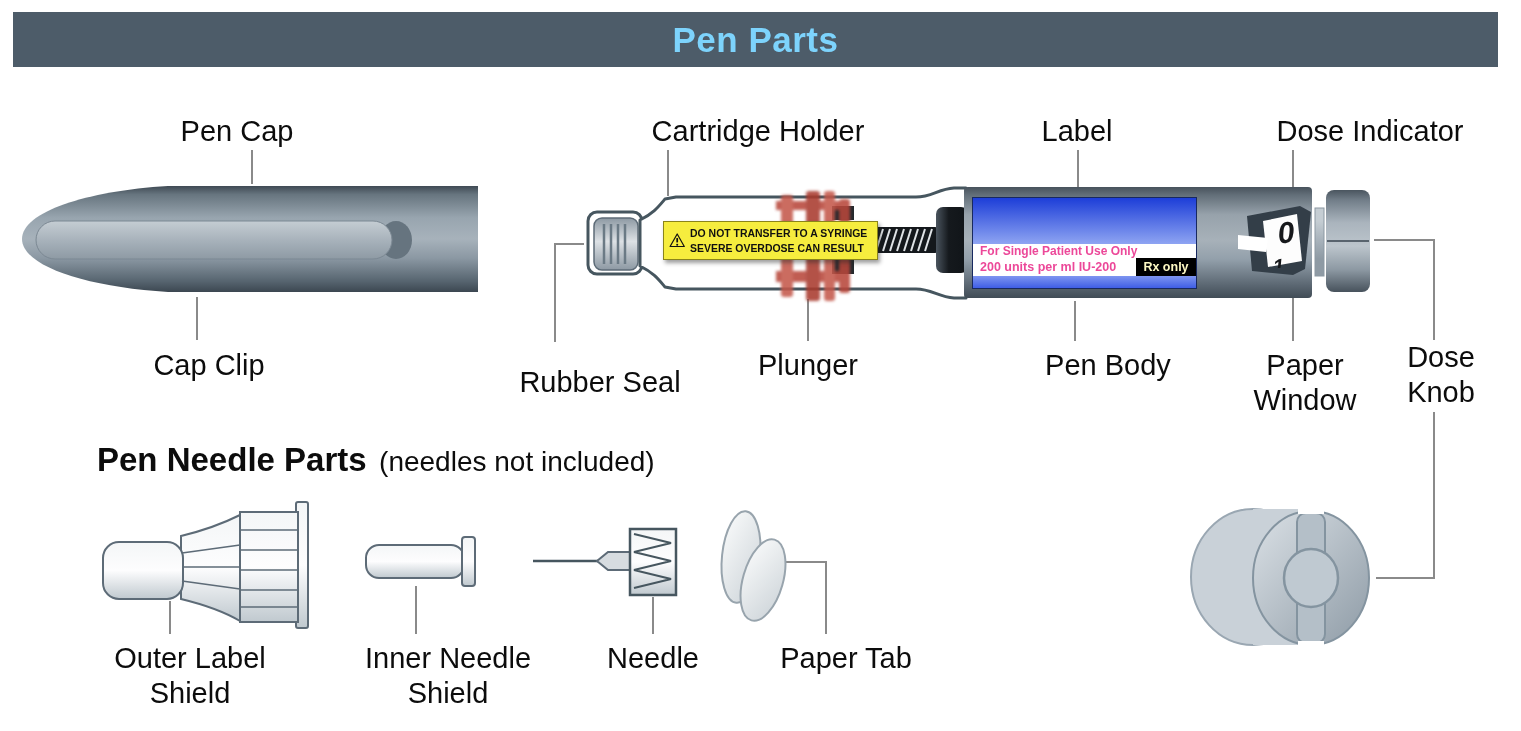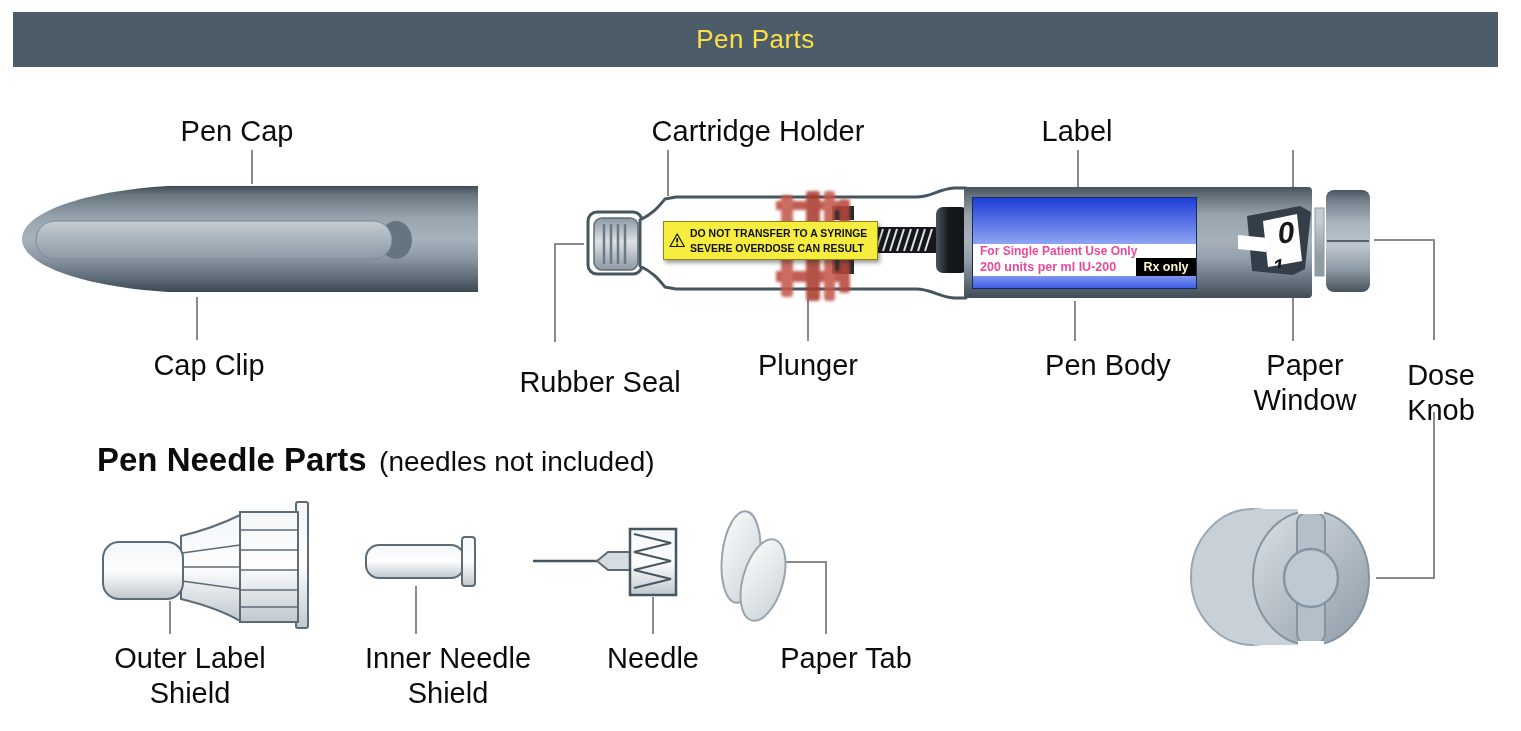--- a/index.html
+++ b/index.html
@@ -1,20 +1,20 @@
 <!DOCTYPE html>
 <html><head>
 <meta charset="utf-8">
 <style>
   html,body{margin:0;padding:0;background:#fff;}
   .stage{position:relative;width:1521px;height:731px;background:#fff;overflow:hidden;
          font-family:"Liberation Sans", sans-serif;color:#0c0c0c;}
   .header{position:absolute;left:13px;top:12px;width:1485px;height:55px;background:#4d5c69;
           display:flex;align-items:center;justify-content:center;}
-  .header span{color:#fde047;font-size:26px;font-weight:normal;letter-spacing:.5px;}
+  .header span{color:#7dd3fc;font-size:35px;font-weight:bold;letter-spacing:.5px;}
   svg.art{position:absolute;left:0;top:0;}
   .callout{position:absolute;transform:translateX(-50%);font-size:29px;line-height:1.22;
            text-align:center;white-space:nowrap;}
   .callout.wrap{white-space:normal;}
   .needle-heading{position:absolute;left:97px;top:441px;white-space:nowrap;}
   .needle-heading .t{font-size:33px;font-weight:bold;margin-top:8px;}
   .needle-heading .s{font-size:28px;font-weight:normal;margin-left:8px;}
   .warning-label{position:absolute;left:663px;top:221px;width:215px;height:39px;background:#f6ed3e;
                  border:1px solid #8a841a;box-shadow:2px 3px 4px rgba(40,40,40,.45);
                  display:flex;align-items:center;gap:5px;padding-left:5px;box-sizing:border-box;justify-content:flex-end;}
@@ -257,26 +257,27 @@
     </div>
     <div class="bl-bottom"></div>
   </div>
 
   <div class="dose-num">0</div>
   <div class="dose-next">1</div>
 
   <div class="callout" style="left:237px;top:114px">Pen Cap</div>
   <div class="callout" style="left:758px;top:114px">Cartridge Holder</div>
   <div class="callout" style="left:1077px;top:114px">Label</div>
+  <div class="callout" style="left:1370px;top:114px">Dose Indicator</div>
   <div class="callout" style="left:209px;top:348px">Cap Clip</div>
   <div class="callout" style="left:600px;top:365px">Rubber Seal</div>
   <div class="callout" style="left:808px;top:348px">Plunger</div>
   <div class="callout" style="left:1108px;top:348px">Pen Body</div>
   <div class="callout wrap" style="left:1305px;top:348px;width:130px">Paper Window</div>
-  <div class="callout wrap" style="left:1441px;top:358px;width:100px">Dose Knob</div>
+  <div class="callout wrap" style="left:1441px;top:340px;width:100px">Dose Knob</div>
   <div class="callout wrap" style="left:190px;top:641px;width:220px">Outer Label Shield</div>
   <div class="callout wrap" style="left:448px;top:641px;width:210px">Inner Needle Shield</div>
   <div class="callout" style="left:653px;top:641px">Needle</div>
   <div class="callout" style="left:846px;top:641px">Paper Tab</div>
 
   <div class="needle-heading">
     <span class="t">Pen Needle Parts</span>
     <span class="s">(needles not included)</span>
   </div>
 

